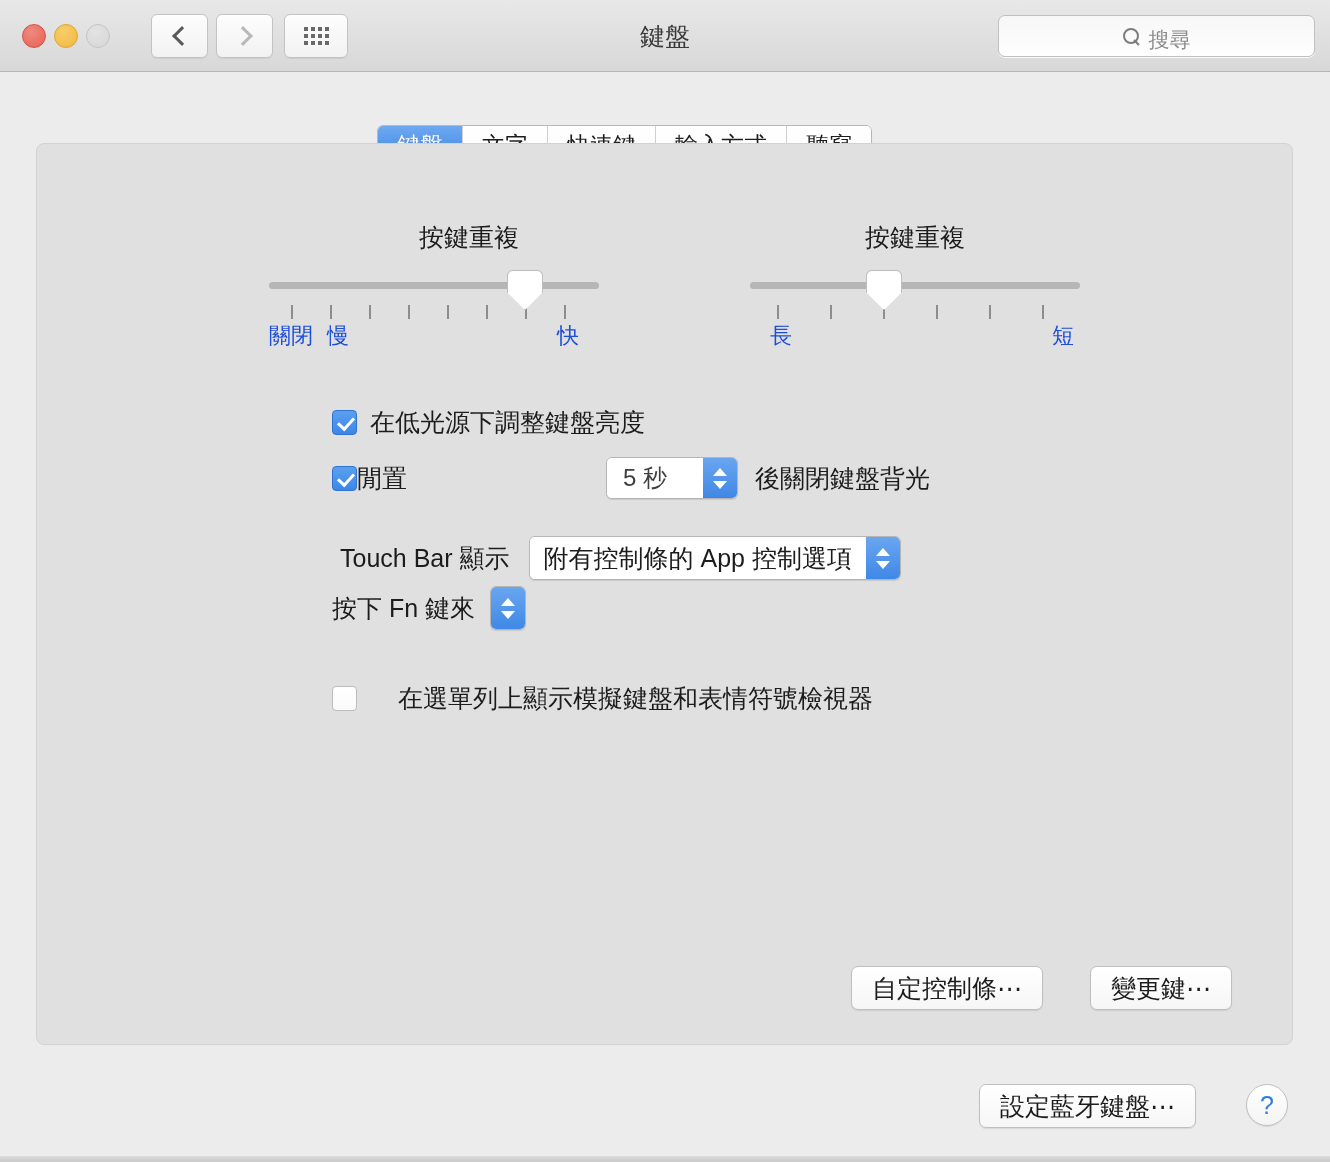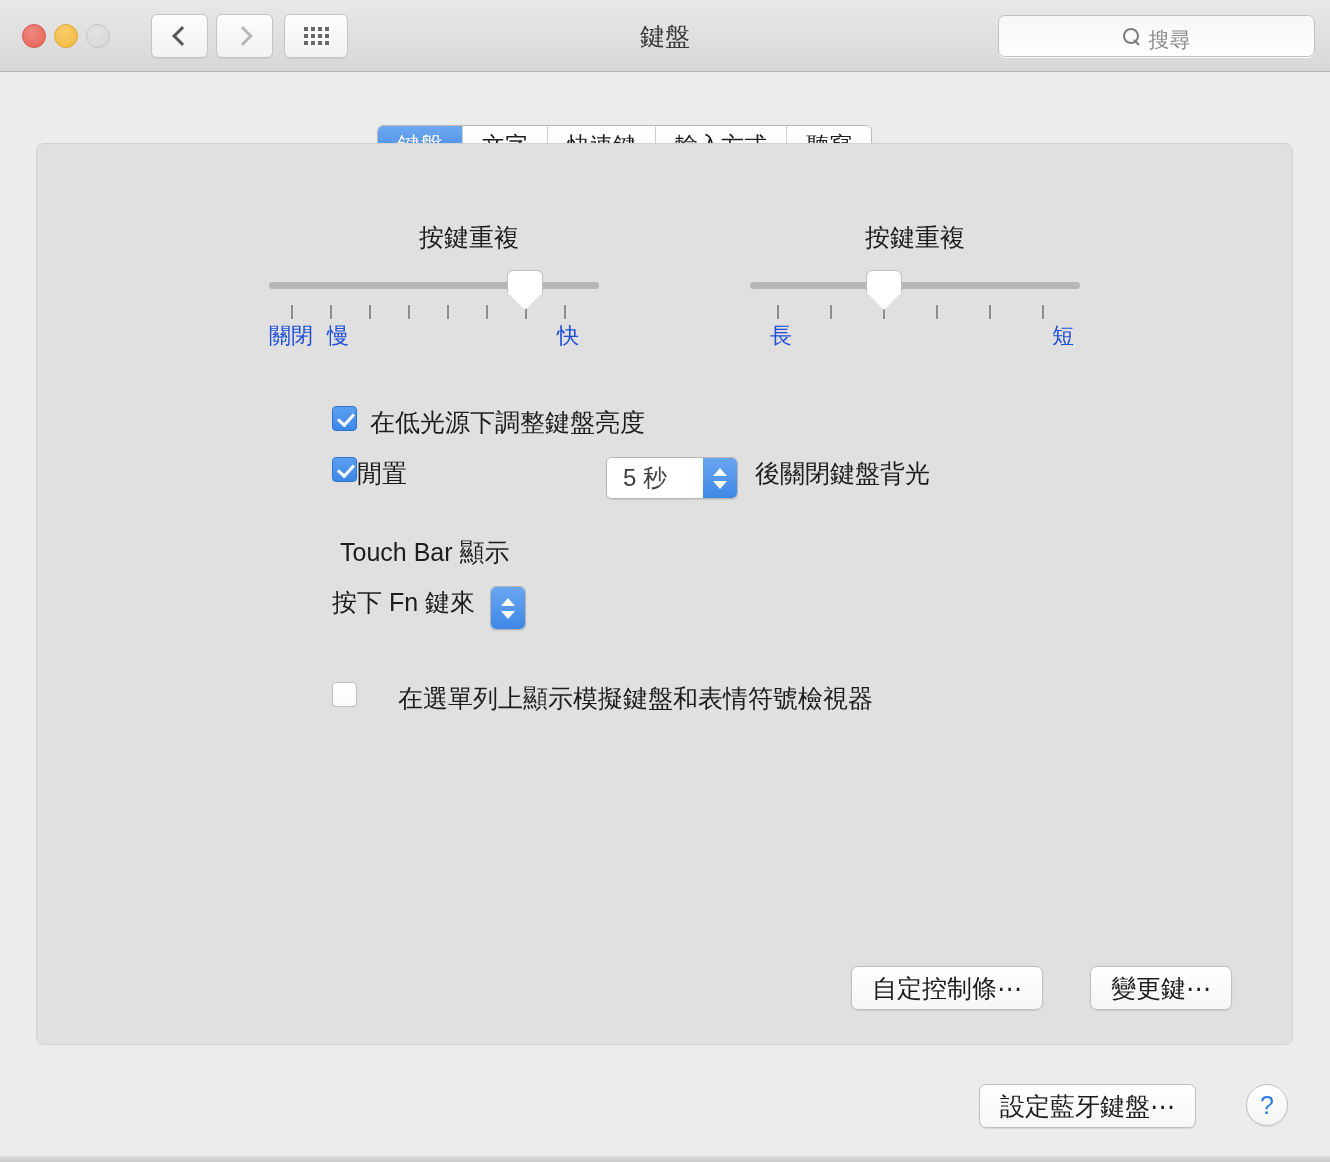--- a/index.html
+++ b/index.html
@@ -228,21 +228,21 @@
     width: 7px; height: 13px;
     border: solid #ffffff;
     border-width: 0 3px 3px 0;
     transform: rotate(42deg);
   }
   .checkbox.off {
     background: linear-gradient(to bottom, #ffffff 0%, #fafafa 100%);
     border: 1px solid #bdbdbd;
   }
 
-  .row { position: absolute; display: flex; }
+  .row { position: absolute; display: flex; align-items: center; }
   .row-label { font-size: 25px; color: #1c1c1c; white-space: nowrap; }
 
   
   .stepper {
     display: flex;
     align-items: stretch;
     height: 42px;
     border: 1px solid #b5b5b5;
     border-radius: 6px;
     overflow: hidden;
@@ -447,20 +447,27 @@
         <span class="arr up"></span>
         <span class="arr down"></span>
       </span>
     </span>
 
     <span class="row-label" style="margin-left:17px;">後關閉鍵盤背光</span>
   </div>
 
   <div class="row" style="left:303px; top:392px;">
     <span class="row-label">Touch Bar 顯示</span>
+    <span class="popup" style="margin-left:19px;">
+      <span class="popup-value">附有控制條的 App 控制選項</span>
+      <span class="popup-arrows">
+        <span class="arr up"></span>
+        <span class="arr down"></span>
+      </span>
+    </span>
   </div>
 
   <div class="row" style="left:295px; top:442px;">
     <span class="row-label">按下 Fn 鍵來</span>
     <span class="popup" style="margin-left:15px;">
       <span class="popup-arrows">
         <span class="arr up"></span>
         <span class="arr down"></span>
       </span>
     </span>

